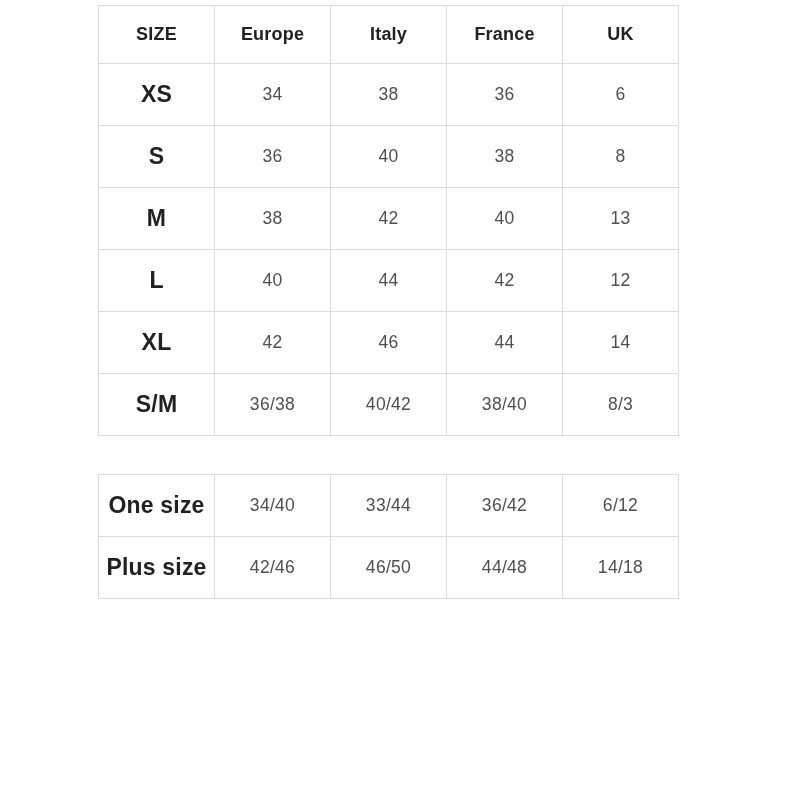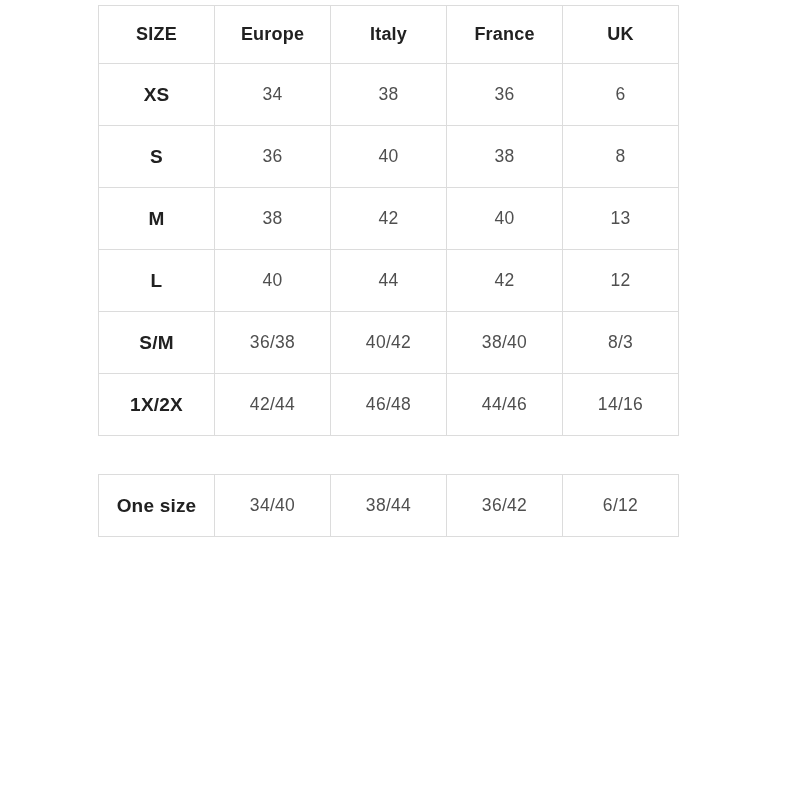--- a/index.html
+++ b/index.html
@@ -30,21 +30,21 @@
   }
   table.size-table thead th {
     height: 57px;
     font-size: 18px;
     font-weight: 700;
     color: #212121;
     letter-spacing: 0.2px;
   }
   table.size-table tbody tr { height: 62px; }
   table.size-table tbody th {
-    font-size: 19px;
+    font-size: 23px;
     font-weight: 700;
     color: #212121;
     letter-spacing: 0.2px;
   }
   table.size-table tbody td {
     font-size: 17.5px;
     font-weight: 400;
     color: #4f4f4f;
     letter-spacing: 0.3px;
     margin-left: 43px;
@@ -89,43 +89,50 @@
           <td>13</td>
         </tr>
         <tr>
           <th>L</th>
           <td>40</td>
           <td>44</td>
           <td>42</td>
           <td>12</td>
         </tr>
         <tr>
+          <th>XL</th>
+          <td>42</td>
+          <td>46</td>
+          <td>44</td>
+          <td>14</td>
+        </tr>
+        <tr>
           <th>S/M</th>
           <td>36/38</td>
           <td>40/42</td>
           <td>38/40</td>
           <td>8/3</td>
-        </tr>
-        <tr>
-          <th>1X/2X</th>
-          <td>42/44</td>
-          <td>46/48</td>
-          <td>44/46</td>
-          <td>14/16</td>
         </tr>
       </tbody>
   </table>
 
   <div class="table-gap"></div>
 
   <table class="size-table">
     <tbody id="special-table-body">
         <tr>
           <th>One size</th>
           <td>34/40</td>
-          <td>38/44</td>
+          <td>33/44</td>
           <td>36/42</td>
           <td>6/12</td>
+        </tr>
+        <tr>
+          <th>Plus size</th>
+          <td>42/46</td>
+          <td>46/50</td>
+          <td>44/48</td>
+          <td>14/18</td>
         </tr>
       </tbody>
   </table>
 
 </div>
 
 </body></html>

